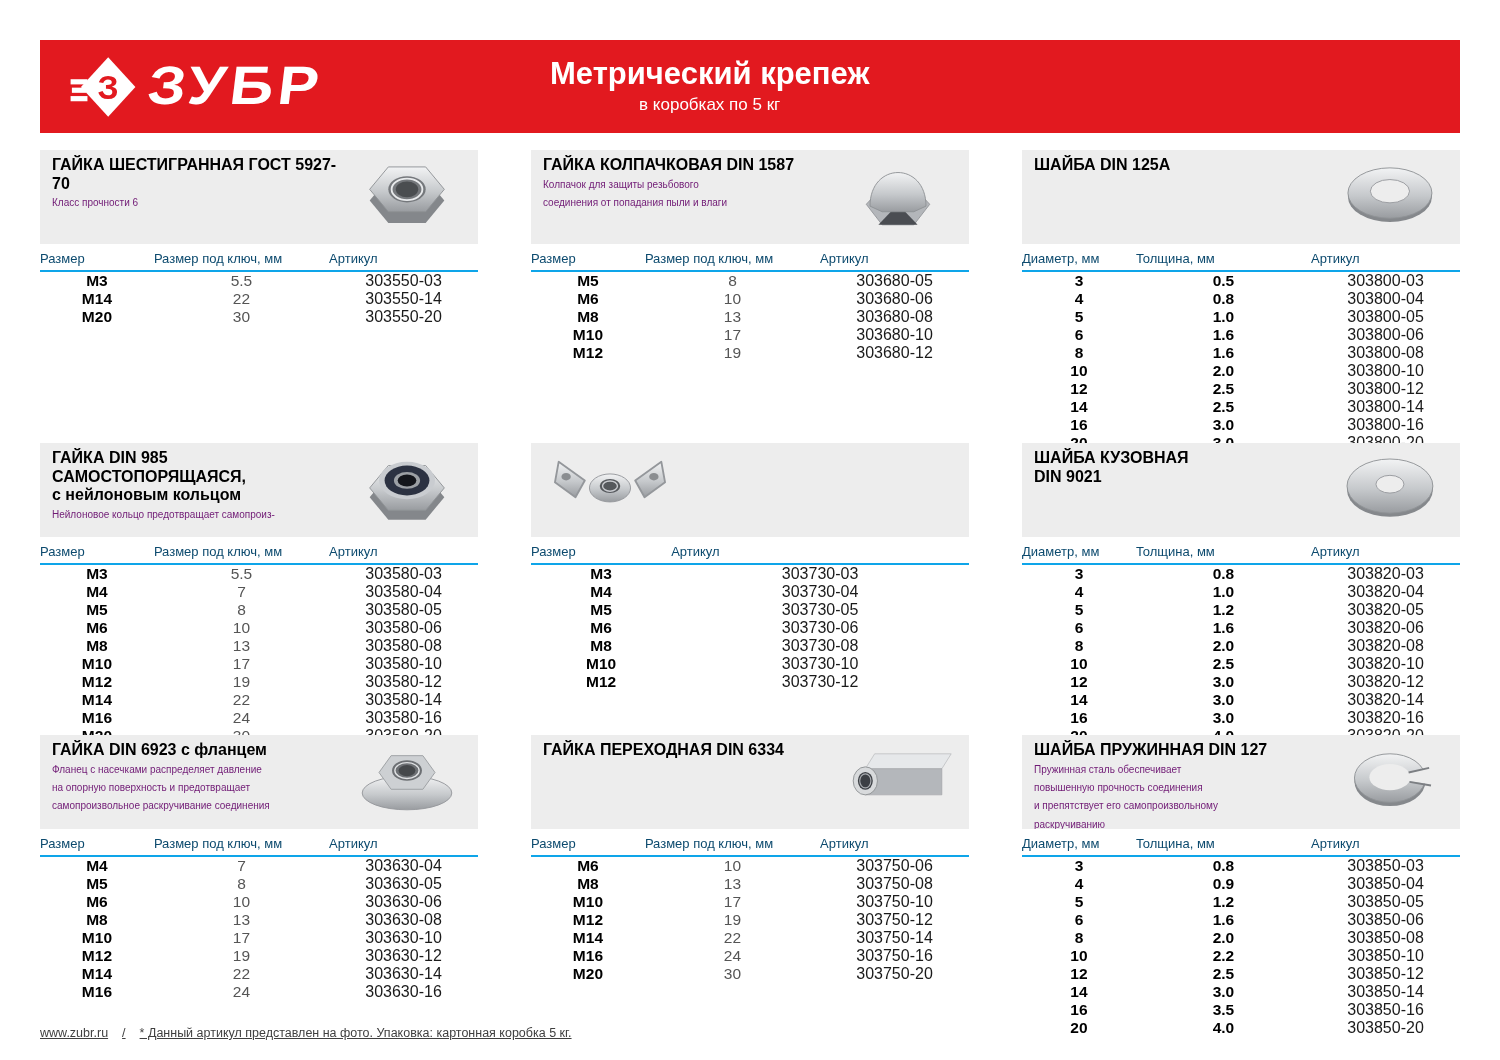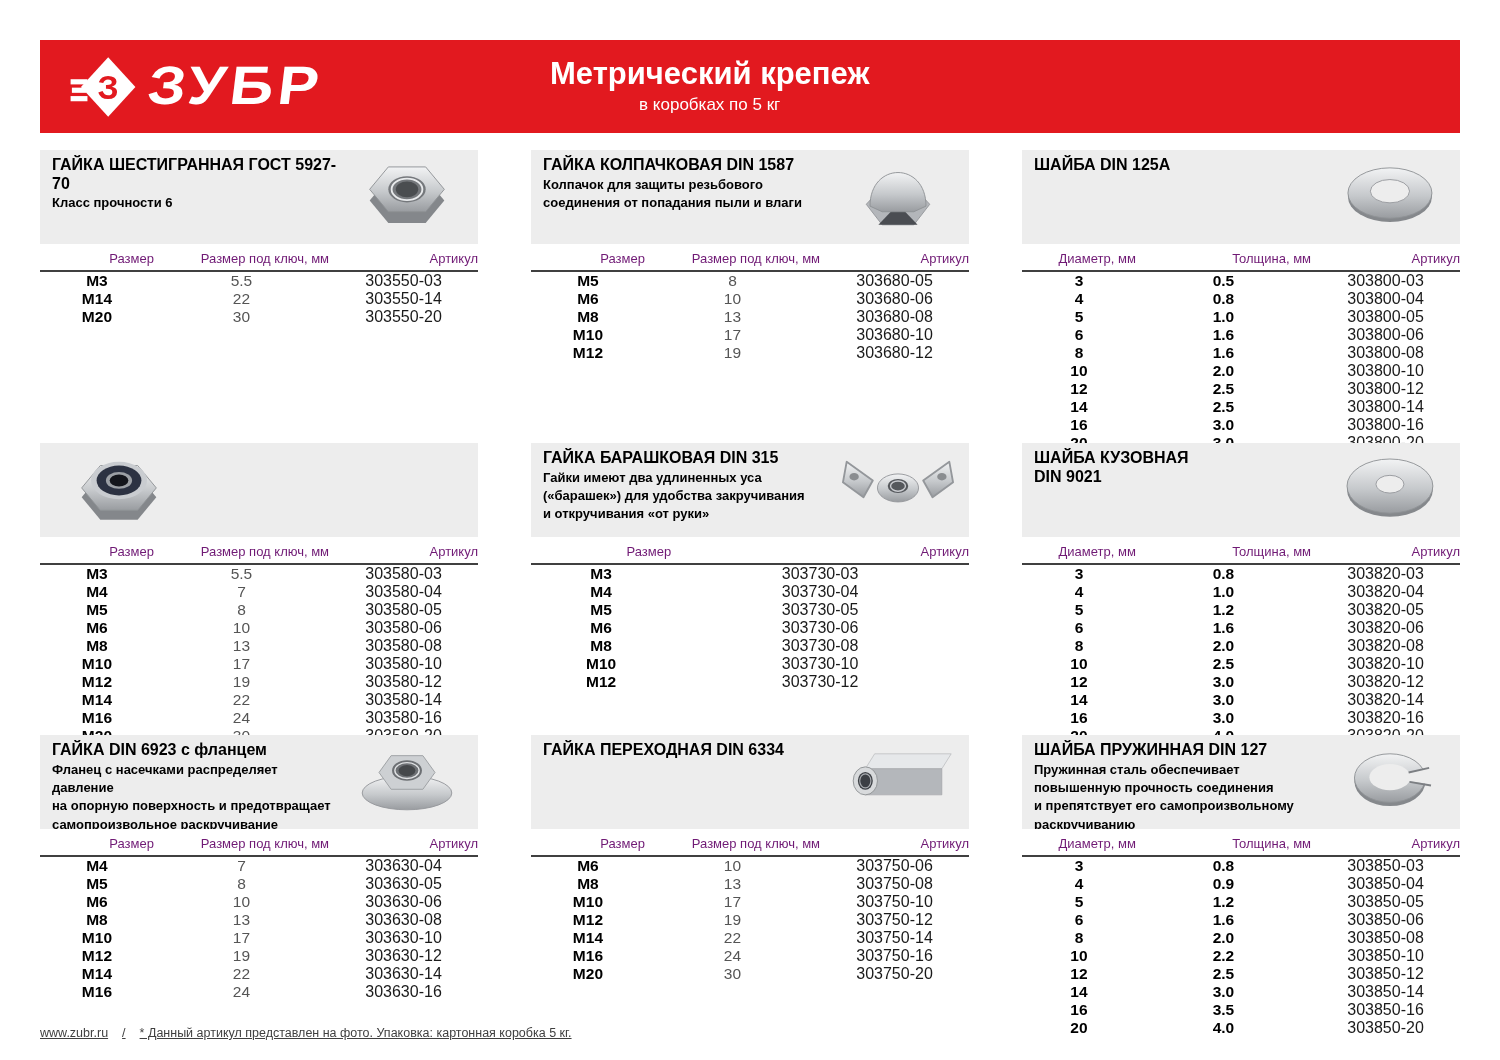--- a/index.html
+++ b/index.html
@@ -17,28 +17,28 @@
 
   
   .grid{position:absolute;left:40px;top:150px;width:1420px;display:grid;
         grid-template-columns:438px 438px 438px;column-gap:53px;
         grid-template-rows:293px 292px 300px;}
   .card{width:438px;}
   .head{height:94px;background:#ededed;box-sizing:border-box;display:flex;
         padding:6px 4px 12px 12px;overflow:hidden;}
   .head-text{flex:1;min-width:0;}
   .head h3{margin:0;font-size:16px;line-height:18.6px;color:#000;font-weight:bold;}
-  .head p.desc{margin:1px 0 0;font-size:13px;line-height:18.4px;color:#000000;font-weight:700;}
+  .head p.desc{margin:1px 0 0;font-size:10px;line-height:18.4px;color:#701a75;font-weight:400;}
   .photo{width:134px;display:flex;align-items:center;justify-content:center;}
   .photo svg{width:128px;height:84px;}
 
   
   table{width:100%;border-collapse:collapse;margin-top:2px;table-layout:fixed;}
-  thead th{font-weight:400;font-size:13px;color:#701a75;padding:5px 0 4px;
-           border-bottom:2px solid #404040;text-align:right;}
+  thead th{font-weight:400;font-size:13px;color:#0c4a6e;padding:5px 0 4px;
+           border-bottom:2px solid #0ea5e9;text-align:left;}
   tbody td{text-align:center;height:17.4px;padding:0;font-size:15.5px;color:#555;}
   tbody td:first-child{font-weight:bold;color:#000;font-size:15.5px;}
   tbody td:last-child{color:#1a1a1a;font-size:16px;font-weight:400;}
   .bold2 tbody td:nth-child(2){font-weight:bold;color:#000;}
   .cols3 th:first-child,.cols3 td:first-child{width:26%;}
   .cols3 th:nth-child(2),.cols3 td:nth-child(2){width:40%;}
   .cols3 th:last-child,.cols3 td:last-child{width:34%;}
   .cols2 th:first-child,.cols2 td:first-child{width:32%;}
   .cols2 th:last-child,.cols2 td:last-child{width:68%;}
 
@@ -255,20 +255,24 @@
           <tr>
             <td>20</td>
             <td>3.0</td>
             <td>303800-20</td>
           </tr>
         </tbody>
      </table>
     </section>
     <section class="card cols3">
       <div class="head">
+       <div class="head-text">
+         <h3><span>ГАЙКА DIN 985 САМОСТОПОРЯЩАЯСЯ,</span><br><span>с нейлоновым кольцом</span></h3>
+         <p class="desc"><span>Нейлоновое кольцо предотвращает самопроиз-</span><br><br></p>
+       </div>
        <div class="photo">
           <svg viewBox="0 0 130 90">
             <defs>
               <linearGradient id="g4" x1="0" y1="0" x2="0" y2="1">
                 <stop offset="0" stop-color="#f2f3f4"></stop>
                 <stop offset="0.55" stop-color="#c6c9cc"></stop>
                 <stop offset="1" stop-color="#999ca0"></stop>
               </linearGradient>
             </defs>
             <polygon points="25,56 45,32 85,32 105,56 85,80 45,80" fill="#84878b"></polygon>
@@ -337,24 +341,20 @@
           <tr>
             <td>М20</td>
             <td>30</td>
             <td>303580-20</td>
           </tr>
         </tbody>
      </table>
     </section>
     <section class="card cols2">
       <div class="head">
-       <div class="head-text">
-         <h3><span>ГАЙКА БАРАШКОВАЯ DIN 315</span></h3>
-         <p class="desc"><span>Гайки имеют два удлиненных уса</span><br><span>(«барашек») для удобства закручивания</span><br><span>и откручивания «от руки»</span></p>
-       </div>
        <div class="photo">
           <svg viewBox="0 0 130 90">
             <defs>
               <linearGradient id="g5" x1="0" y1="0" x2="0" y2="1">
                 <stop offset="0" stop-color="#f2f3f4"></stop>
                 <stop offset="0.55" stop-color="#c6c9cc"></stop>
                 <stop offset="1" stop-color="#999ca0"></stop>
               </linearGradient>
             </defs>
             <polygon points="10,18 38,38 28,56 6,40" fill="url(#g5)" stroke="#94979b" stroke-width="2" stroke-linejoin="round"></polygon>

